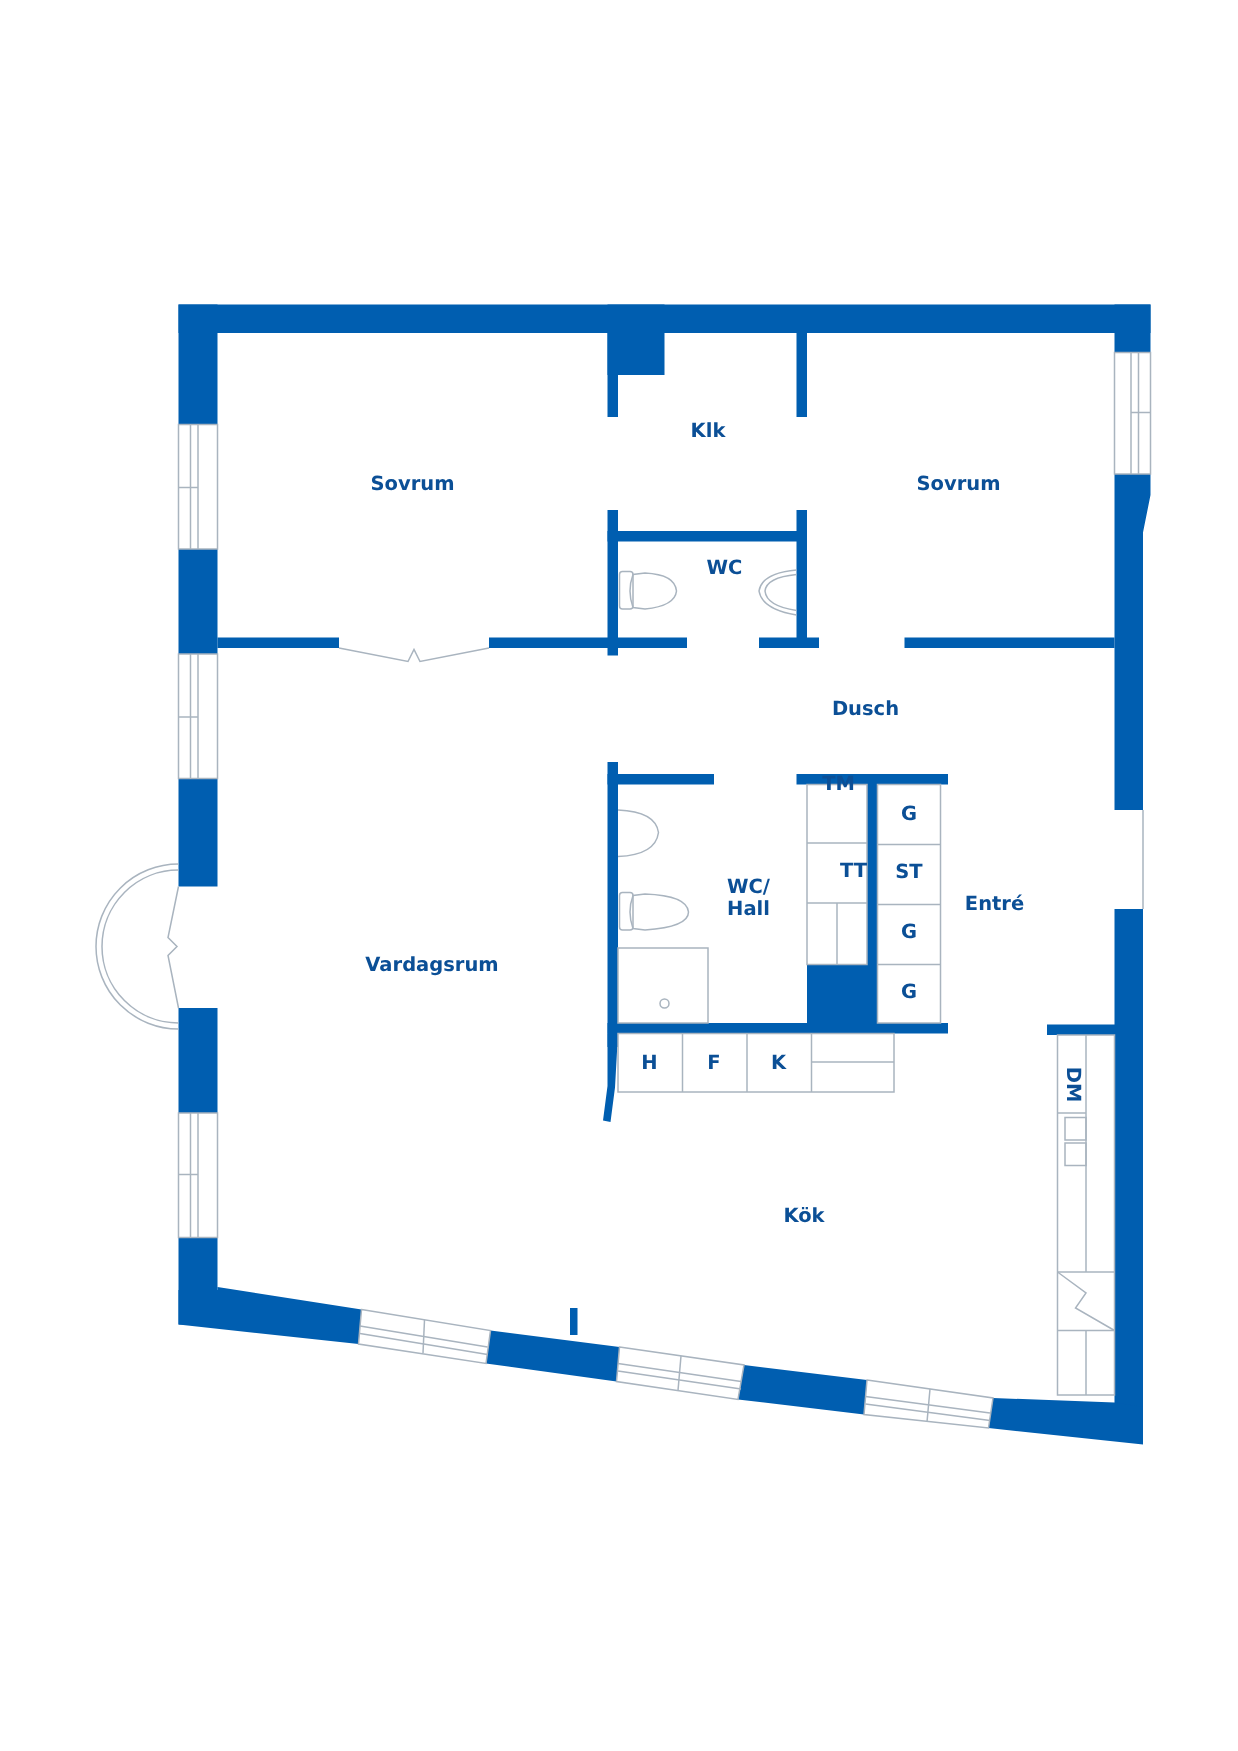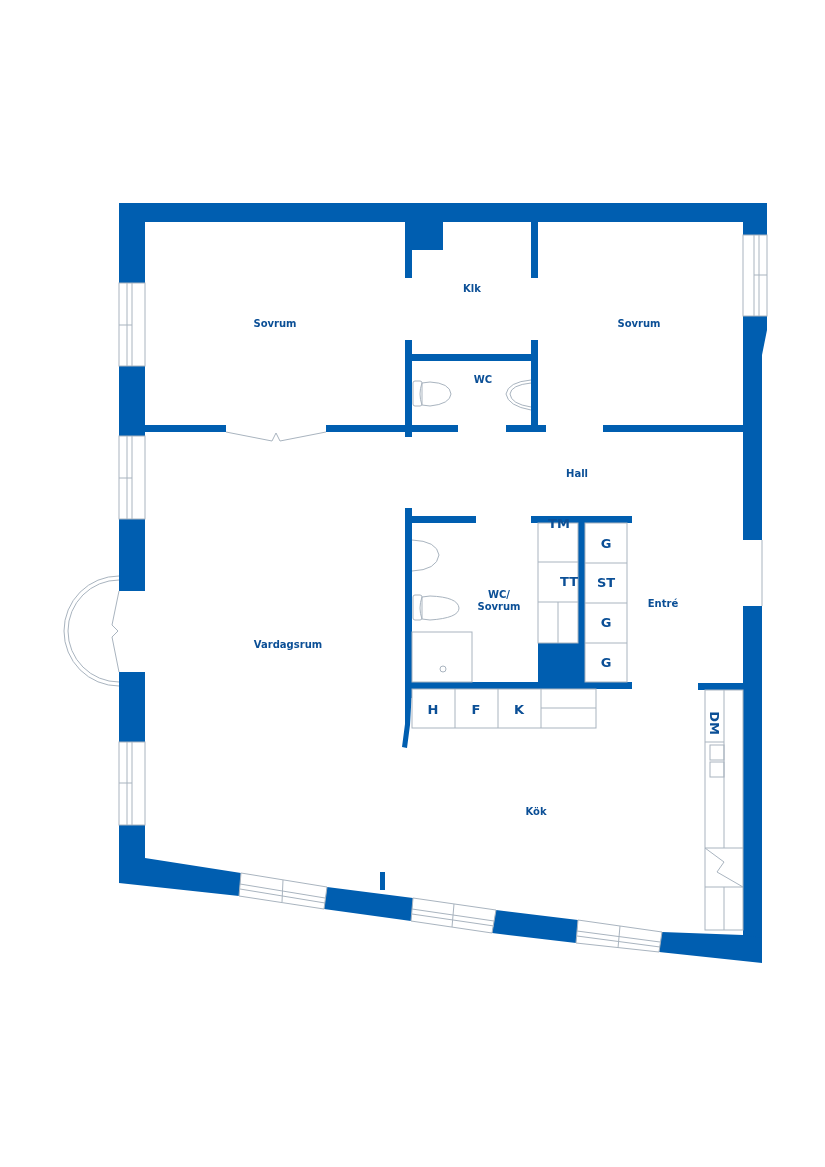--- a/index.html
+++ b/index.html
@@ -8,21 +8,21 @@
   .lbl {
     position: absolute;
     font-family: "DejaVu Sans", sans-serif;
     font-weight: bold;
     color: #0b4f96;
     white-space: nowrap;
     transform: translate(-50%, -50%);
     line-height: 1.15;
     text-align: center;
   }
-  .lbl.room { font-size: 10px; }
+  .lbl.room { font-size: 13px; }
   .lbl.cab { font-size: 13px; }
   .lbl.vert { transform: translate(-50%, -50%) rotate(90deg); }
 </style>
 </head>
 <body>
 
 <svg id="plan" width="825" height="1167" viewBox="0 0 825 1167" xmlns="http://www.w3.org/2000/svg">
 
   <g fill="#005eb0">
 
@@ -155,23 +155,23 @@
     <rect x="710" y="762" width="14" height="15"></rect>
     <line x1="705" y1="742" x2="724" y2="742"></line>
     <polyline points="705,848 724,862 717,872 743,887"></polyline>
   </g>
 </svg>
 
 <div class="lbl room" style="left:275px;top:324px">Sovrum</div>
 <div class="lbl room" style="left:472px;top:289px">Klk</div>
 <div class="lbl room" style="left:639px;top:324px">Sovrum</div>
 <div class="lbl room" style="left:483px;top:380px">WC</div>
-<div class="lbl room" style="left:577px;top:474px">Hall</div>
+<div class="lbl room" style="left:577px;top:474px">Dusch</div>
 <div class="lbl room" style="left:499px;top:600px;white-space:pre">WC/
-Sovrum</div>
+Hall</div>
 <div class="lbl room" style="left:663px;top:604px">Entré</div>
 <div class="lbl room" style="left:288px;top:645px">Vardagsrum</div>
 <div class="lbl room" style="left:536px;top:812px">Kök</div>
 
 <div class="lbl cab" style="left:559px;top:524px">TM</div>
 <div class="lbl cab" style="left:569px;top:582px">TT</div>
 <div class="lbl cab" style="left:606px;top:544px">G</div>
 <div class="lbl cab" style="left:606px;top:583px">ST</div>
 <div class="lbl cab" style="left:606px;top:623px">G</div>
 <div class="lbl cab" style="left:606px;top:663px">G</div>

